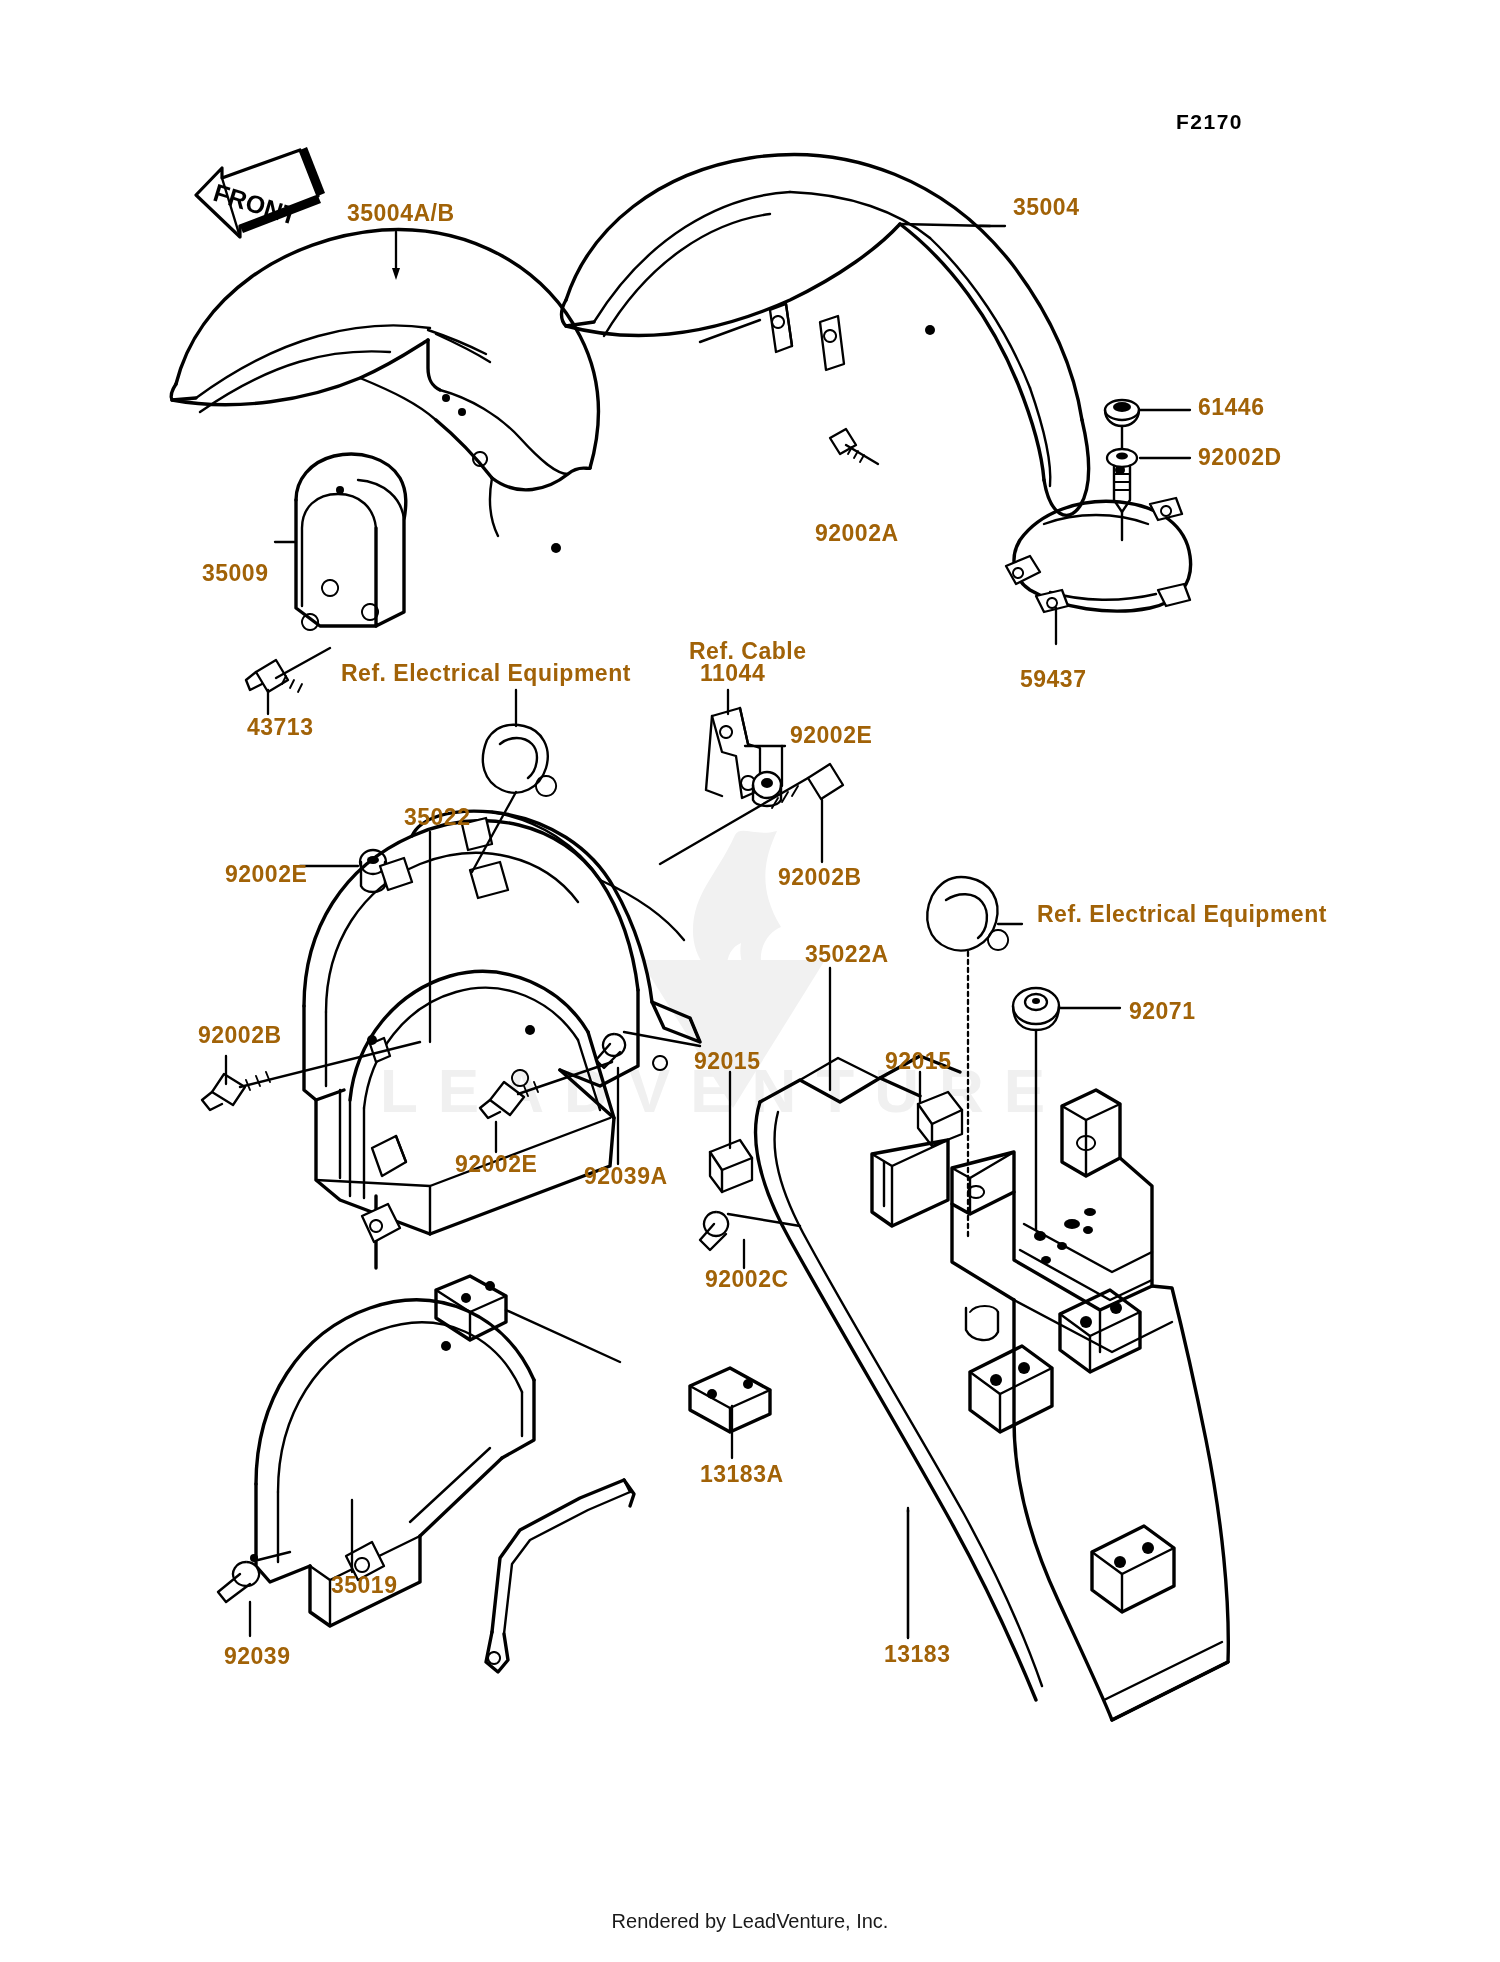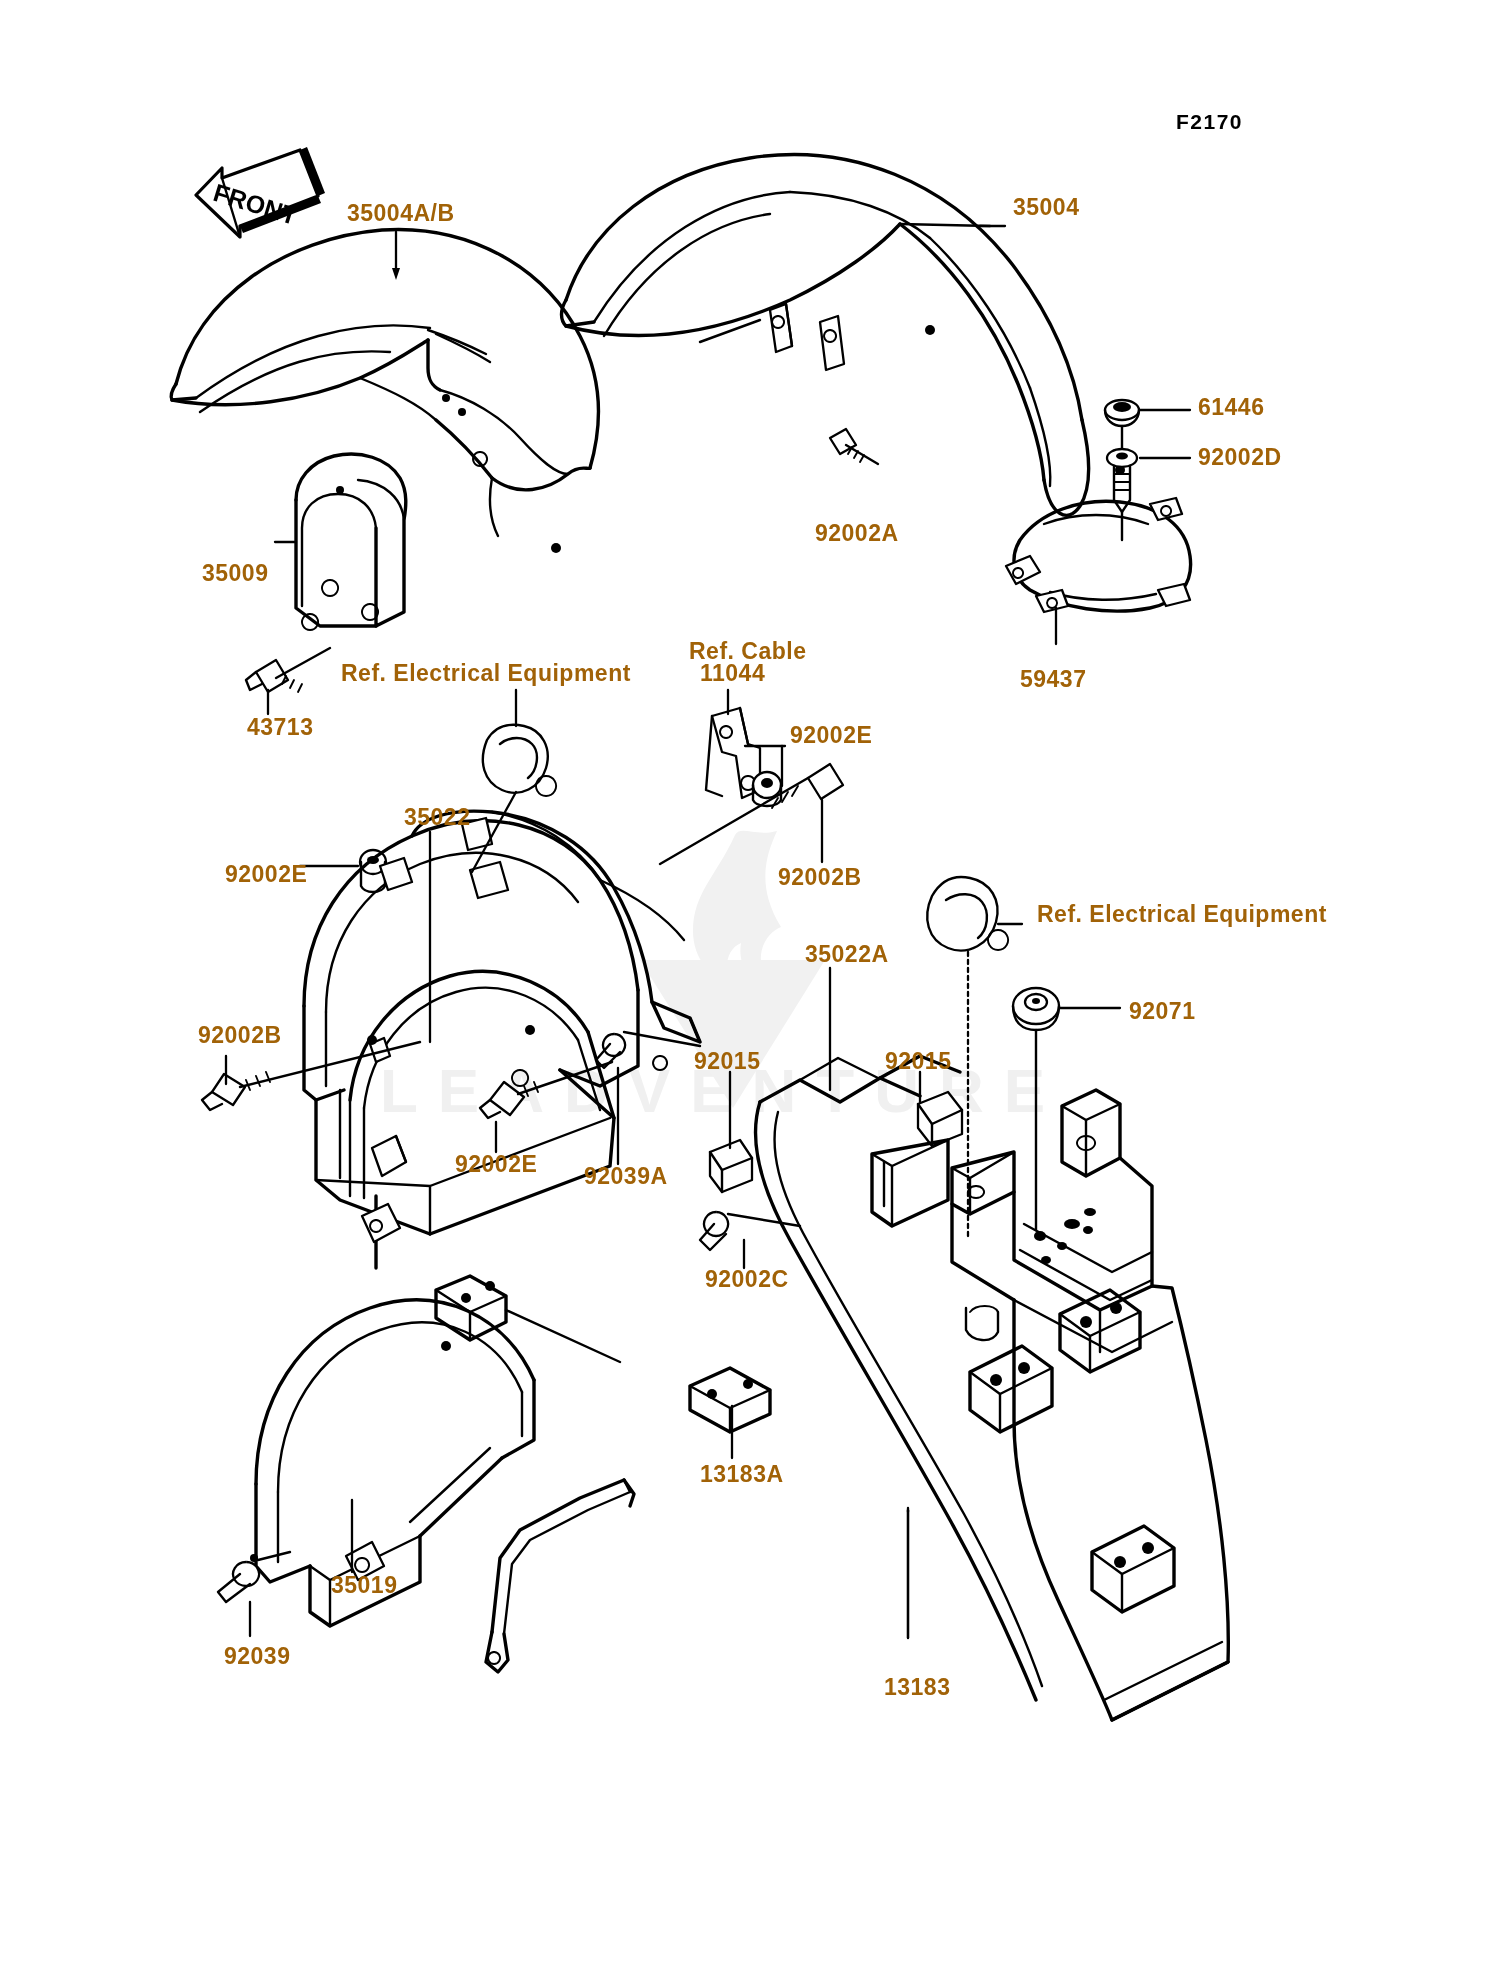--- a/index.html
+++ b/index.html
@@ -496,19 +496,20 @@
   <div class="lbl" style="left:805px;  top:943px;">35022A</div>
   <div class="lbl" style="left:1129px; top:1000px;">92071</div>
   <div class="lbl" style="left:198px;  top:1024px;">92002B</div>
   <div class="lbl" style="left:694px;  top:1050px;">92015</div>
   <div class="lbl" style="left:885px;  top:1050px;">92015</div>
   <div class="lbl" style="left:455px;  top:1153px;">92002E</div>
   <div class="lbl" style="left:584px;  top:1165px;">92039A</div>
   <div class="lbl" style="left:705px;  top:1268px;">92002C</div>
   <div class="lbl" style="left:700px;  top:1463px;">13183A</div>
   <div class="lbl" style="left:331px;  top:1574px;">35019</div>
-  <div class="lbl" style="left:884px;  top:1643px;margin-top:33px;">13183</div>
+  <div class="lbl" style="left:884px;  top:1643px;">13183</div>
   <div class="lbl" style="left:224px;  top:1645px;">92039</div>
 
   <div class="lbl" style="left:218px; top:180px; font-size:25px; transform:rotate(17deg); transform-origin:left top; color:#000; letter-spacing:0px;">FRONT</div>
 
+  <div id="footer-note">Rendered by LeadVenture, Inc.</div>
 
 </div>
 
 </body></html>

